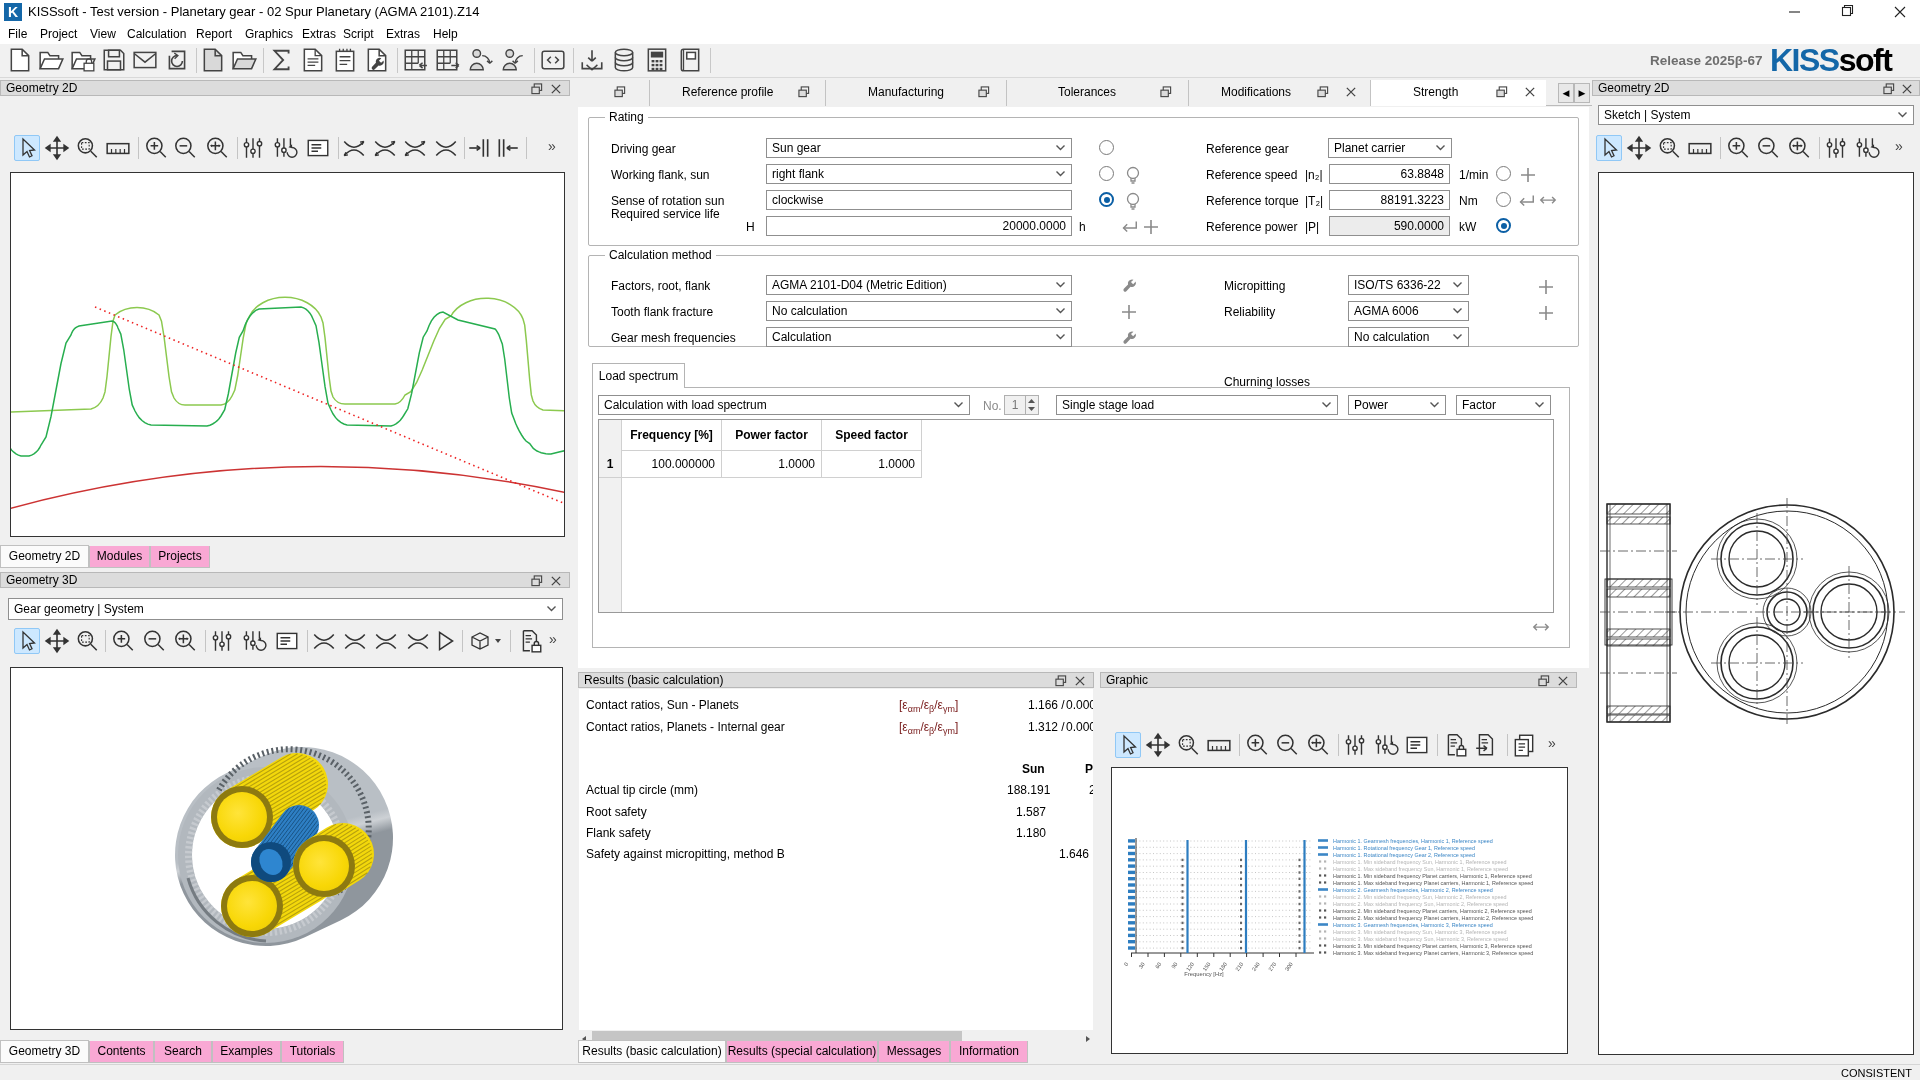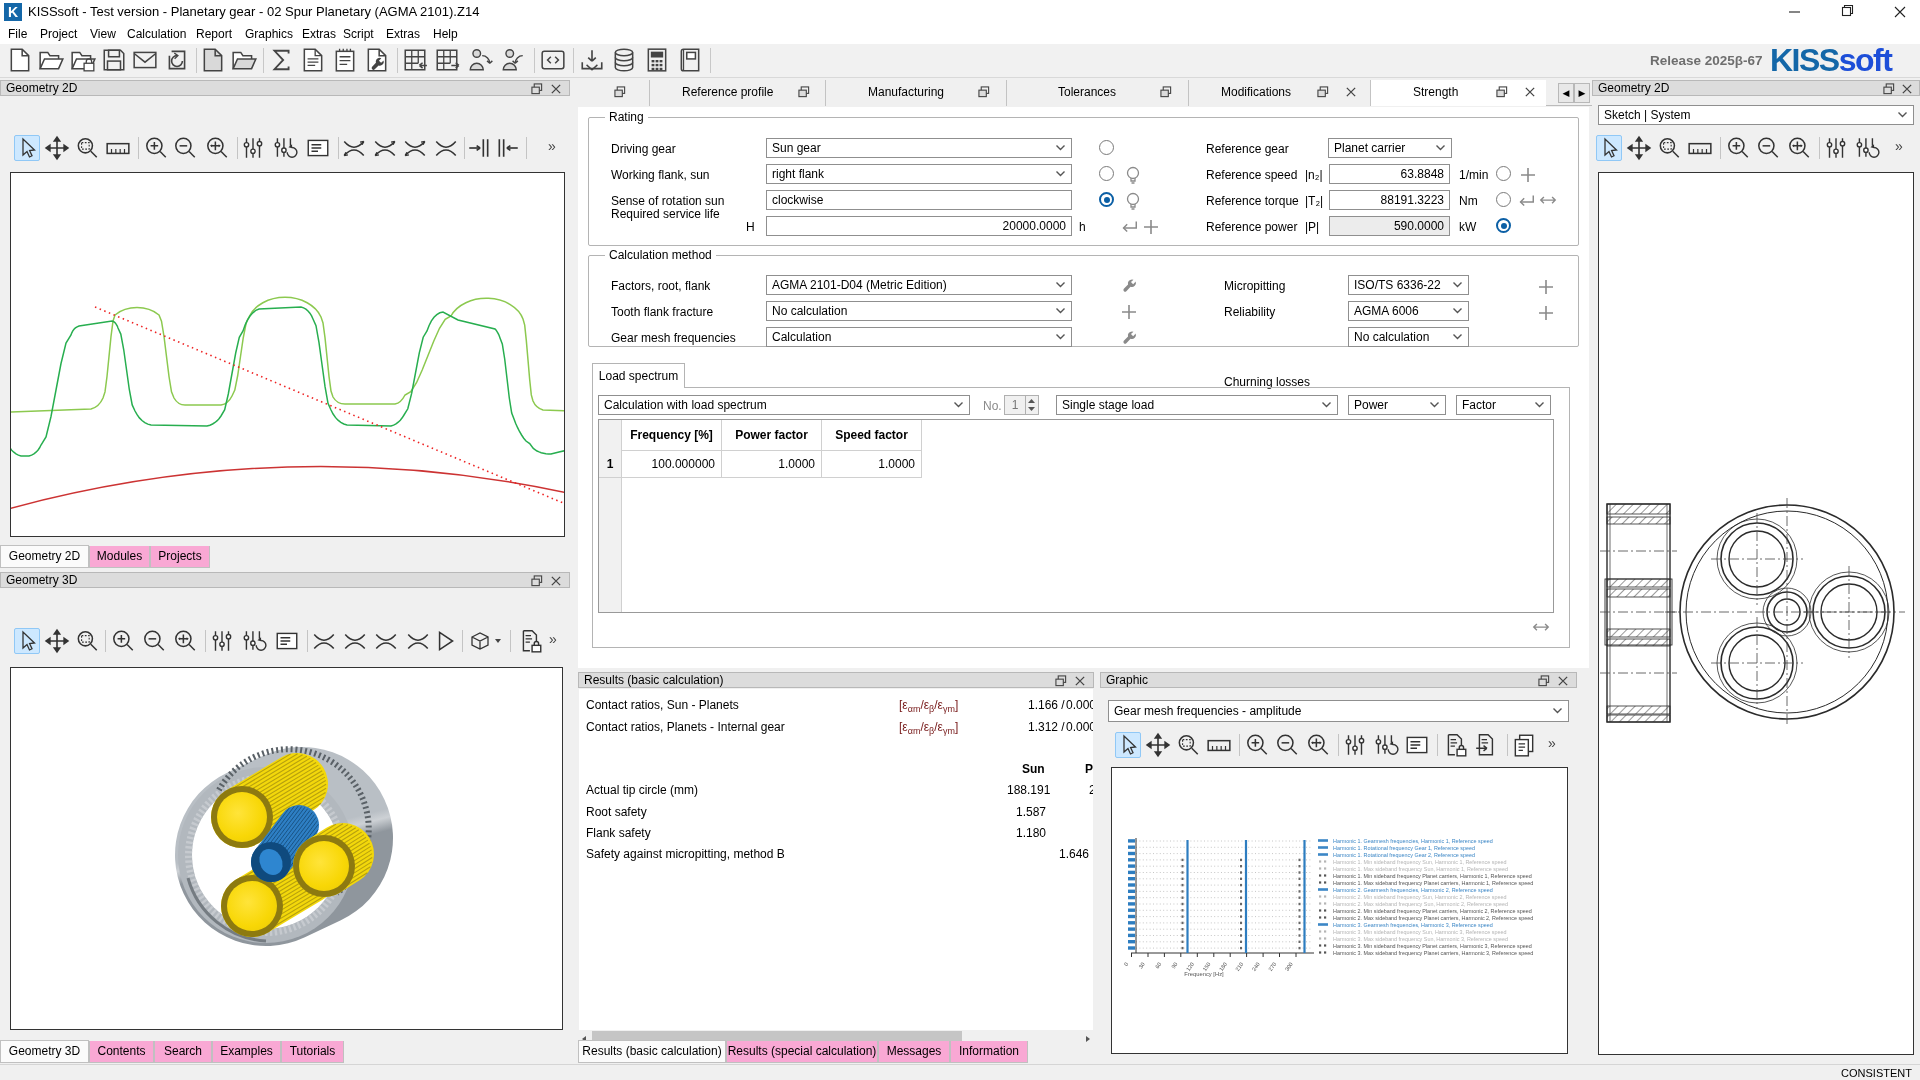--- a/index.html
+++ b/index.html
@@ -398,21 +398,21 @@
         <use href="#calcic"></use>
       </svg>
     </div>
   <div class="tbi" style="left:677px">
       <svg viewBox="0 0 24 24">
         <use href="#bookic"></use>
       </svg>
     </div>
   <div class="tsep" style="left:710px"></div>
   <div class="abs" style="left:1650px;top:9px;font-size:13.5px;font-weight:bold;color:#6e6e6e;">Release 2025β-67</div>
-  <div class="abs" style="left:1770px;top:-2px;font-size:32px;font-weight:bold;color:#1467a8;letter-spacing:-1.5px;">KISS<span style="color:#1d4ed8">soft</span></div>
+  <div class="abs" style="left:1770px;top:-2px;font-size:32px;font-weight:bold;color:#1467a8;letter-spacing:-1.5px;">KISS<span style="color:#000000">soft</span></div>
 </div>
 
 <div class="panel" style="left:0;top:80px;width:570px;height:488px;">
   <div class="phead">Geometry 2D
     <div class="phico" style="right:26px">
         <svg viewBox="0 0 13 13">
           <use href="#float"></use>
         </svg>
       </div>
     <div class="phico" style="right:7px">
@@ -530,20 +530,25 @@
         <svg viewBox="0 0 13 13">
           <use href="#float"></use>
         </svg>
       </div>
     <div class="phico" style="right:7px">
         <svg viewBox="0 0 13 13">
           <use href="#xclose"></use>
         </svg>
       </div>
   </div>
+  <div class="combo" style="left:8px;top:26px;width:555px;">Gear geometry | System<div class="cv">
+        <svg viewBox="0 0 9 6">
+          <use href="#chevdown"></use>
+        </svg>
+      </div></div>
   <div class="ptool" style="left:0;top:52px;width:570px;">
     <div class="ti sel" style="left:14px">
         <svg viewBox="0 0 24 24">
           <use href="#cursor"></use>
         </svg>
       </div>
     <div class="ti" style="left:44px">
         <svg viewBox="0 0 24 24">
           <use href="#move"></use>
         </svg>
@@ -1035,25 +1040,20 @@
         <svg viewBox="0 0 13 13">
           <use href="#float"></use>
         </svg>
       </div>
     <div class="phico" style="right:7px">
         <svg viewBox="0 0 13 13">
           <use href="#xclose"></use>
         </svg>
       </div>
   </div>
-  <div class="combo" style="left:8px;top:28px;width:461px;">Gear mesh frequencies - amplitude<div class="cv">
-        <svg viewBox="0 0 9 6">
-          <use href="#chevdown"></use>
-        </svg>
-      </div></div>
   <div class="ptool" style="left:0;top:56px;width:477px;">
     <div class="ti sel" style="left:15px">
         <svg viewBox="0 0 24 24">
           <use href="#cursor"></use>
         </svg>
       </div>
     <div class="ti" style="left:45px">
         <svg viewBox="0 0 24 24">
           <use href="#move"></use>
         </svg>

